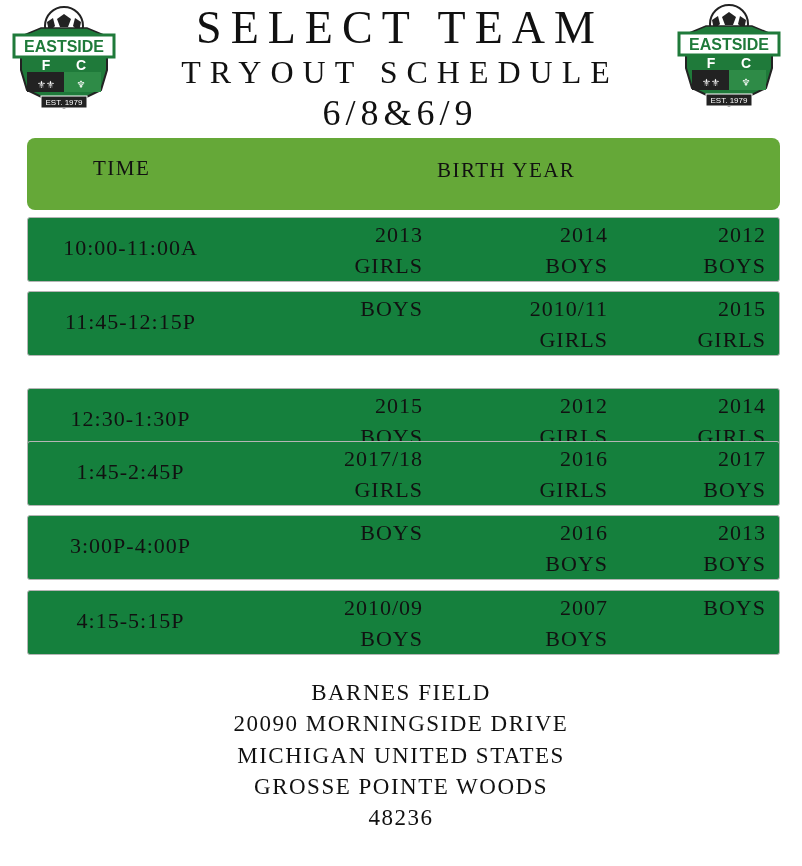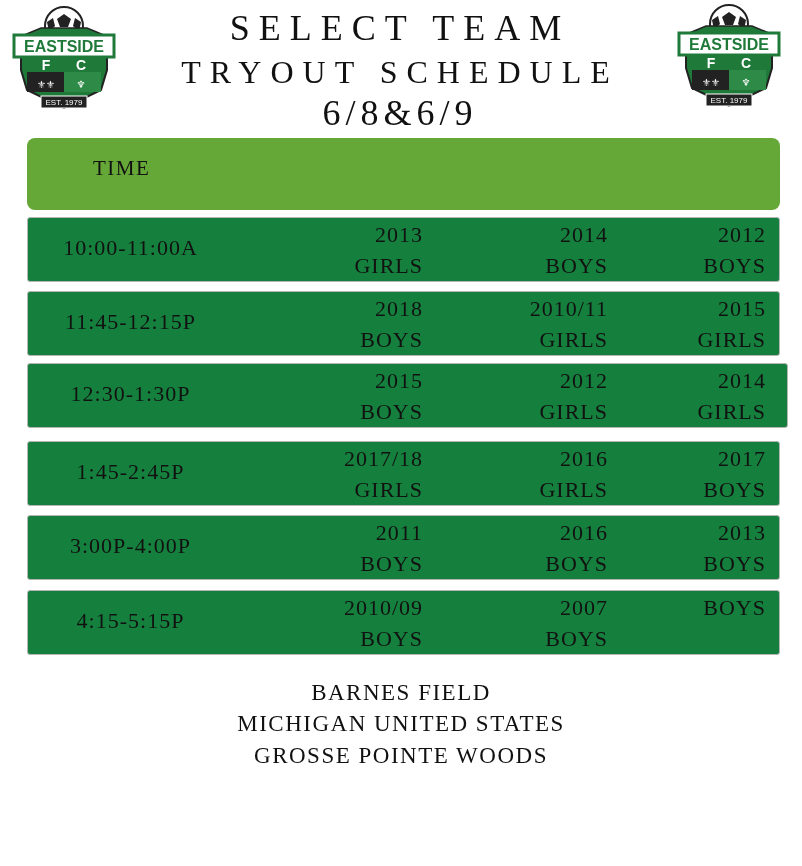--- a/index.html
+++ b/index.html
@@ -3,21 +3,21 @@
   <meta charset="utf-8">
   <style>
     html, body { margin: 0; padding: 0; background: #ffffff; }
     body { width: 802px; height: 866px; position: relative; overflow: hidden;
            font-family: "Liberation Serif", "DejaVu Serif", serif; color: #111; }
     .logo { position: absolute; width: 106px; height: 112px; }
     .logo svg { width: 100%; height: 100%; display: block; }
     #logo-left { left: 11px; top: 4px; }
     #logo-right { left: 676px; top: 2px; }
     .title { position: absolute; left: 130px; width: 540px; text-align: center; }
-    .t1 { top: 6px; font-size: 36px; letter-spacing: 9px; line-height: 44px; }
+    .t1 { top: 6px; font-size: 46px; letter-spacing: 9px; line-height: 44px; }
     .t2 { top: 50px; font-size: 32px; letter-spacing: 9px; line-height: 44px; }
     .t3 { top: 92px; font-size: 36px; letter-spacing: 5px; line-height: 42px; }
     .header-bar { position: absolute; left: 27px; top: 138px; width: 753px; height: 72px;
                   background: #65a838; border-radius: 8px; }
     .hdr-time { position: absolute; left: 66px; top: 18px; width: 140px; font-size: 21px; letter-spacing: 1.5px; }
     .hdr-birth { position: absolute; left: 410px; top: 20px; font-size: 21px; letter-spacing: 1.5px; }
     .row { position: absolute; left: 27px; width: 751px; height: 63px;
            border: 1.5px solid #b5b5b5; border-radius: 3px; background: #15803d; }
     .cell-time { position: absolute; left: 0; width: 205px; top: 17px; text-align: center;
                  font-size: 22px; letter-spacing: 1px; }
@@ -73,20 +73,21 @@
     <text x="53" y="101" text-anchor="middle" font-family="Liberation Sans, sans-serif" font-size="8" fill="#fff">EST. 1979</text>
   </svg>
 </div>
 
 <div class="title t1">SELECT TEAM</div>
 <div class="title t2">TRYOUT SCHEDULE</div>
 <div class="title t3">6/8&amp;6/9</div>
 
 <div class="header-bar">
   <div class="hdr-time">TIME</div>
+  <div class="hdr-birth">BIRTH YEAR</div>
 </div>
 
 <div class="row" style="top:217px;">
   <div class="cell-time">10:00-11:00A</div>
   <div class="cell c1">
       <div>2013</div>
       <div>GIRLS</div>
     </div>
   <div class="cell c2">
       <div>2014</div>
@@ -94,34 +95,33 @@
     </div>
   <div class="cell c3">
       <div>2012</div>
       <div>BOYS</div>
     </div>
 </div>
 
 <div class="row" style="top:291px;">
   <div class="cell-time">11:45-12:15P</div>
   <div class="cell c1">
-      <div>2018</div>
       <div>BOYS</div>
     </div>
   <div class="cell c2">
       <div>2010/11</div>
       <div>GIRLS</div>
     </div>
   <div class="cell c3">
       <div>2015</div>
       <div>GIRLS</div>
     </div>
 </div>
 
-<div class="row" style="top:363px;padding-left:8px;">
+<div class="row" style="top:388px;">
   <div class="cell-time">12:30-1:30P</div>
   <div class="cell c1">
       <div>2015</div>
       <div>BOYS</div>
     </div>
   <div class="cell c2">
       <div>2012</div>
       <div>GIRLS</div>
     </div>
   <div class="cell c3">
@@ -142,21 +142,20 @@
     </div>
   <div class="cell c3">
       <div>2017</div>
       <div>BOYS</div>
     </div>
 </div>
 
 <div class="row" style="top:515px;font-family:Liberation Serif, serif;">
   <div class="cell-time">3:00P-4:00P</div>
   <div class="cell c1">
-      <div>2011</div>
       <div>BOYS</div>
     </div>
   <div class="cell c2">
       <div>2016</div>
       <div>BOYS</div>
     </div>
   <div class="cell c3">
       <div>2013</div>
       <div>BOYS</div>
     </div>
@@ -172,15 +171,17 @@
       <div>2007</div>
       <div>BOYS</div>
     </div>
   <div class="cell c3">
       <div>BOYS</div>
     </div>
 </div>
 
 <div class="address">
   <div>BARNES FIELD</div>
+  <div>20090 MORNINGSIDE DRIVE</div>
   <div>MICHIGAN UNITED STATES</div>
   <div>GROSSE POINTE WOODS</div>
+  <div>48236</div>
 </div>
 
 </body></html>

